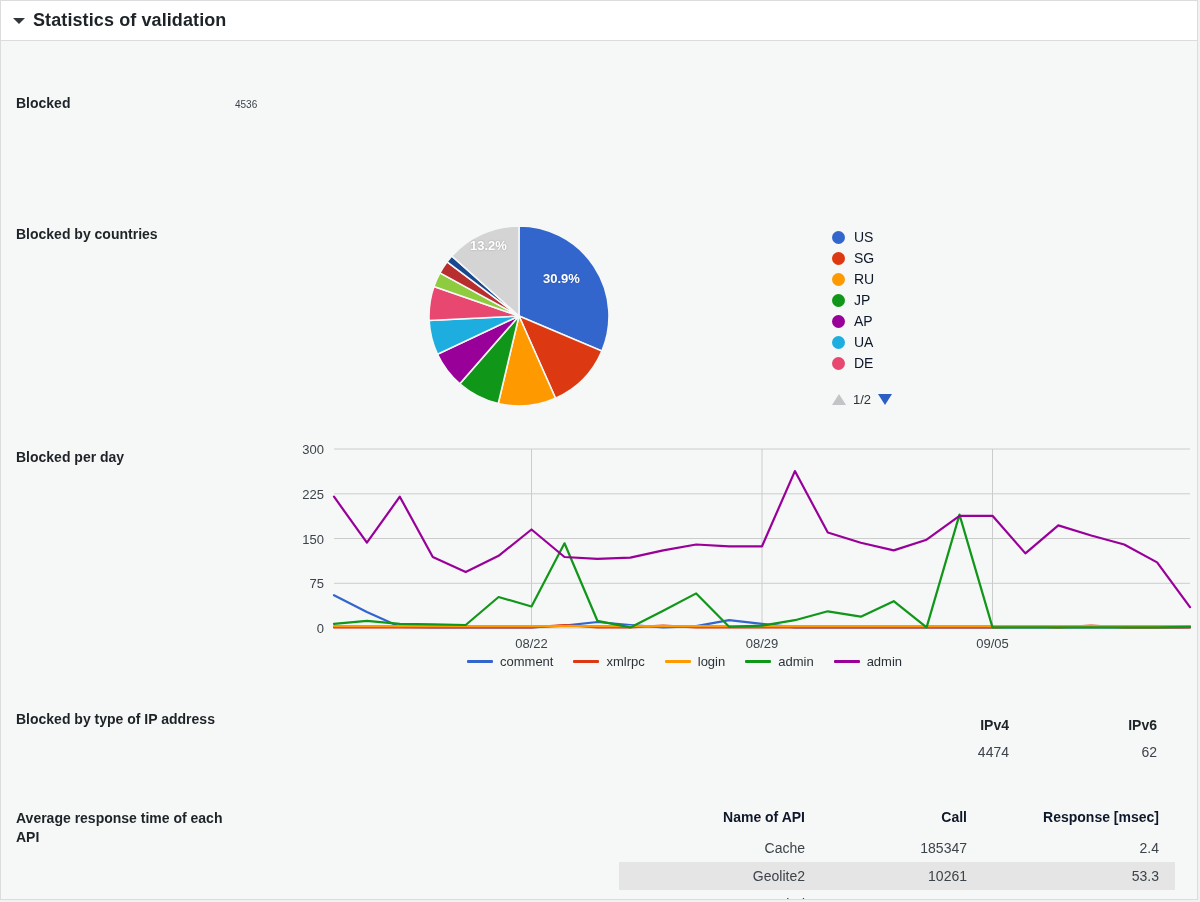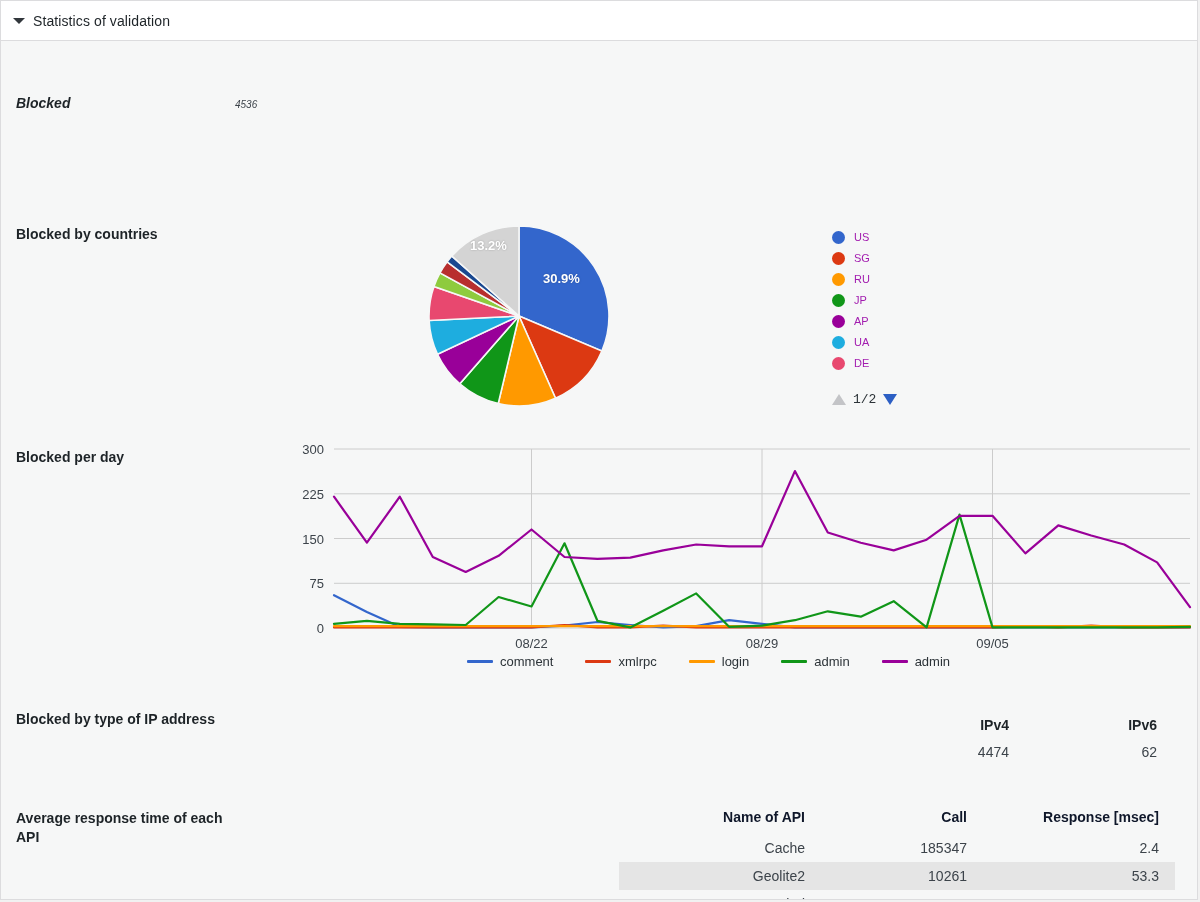--- a/index.html
+++ b/index.html
@@ -38,22 +38,22 @@
   }
   .toggle-tri {
     width: 0; height: 0;
     border-left: 6px solid transparent;
     border-right: 6px solid transparent;
     border-top: 6px solid #32373c;
     margin-right: 8px;
     flex: none;
   }
   .panel-title {
-    font-size: 14px;
-    font-weight: 400;
+    font-size: 18px;
+    font-weight: 700;
     color: #1d2327;
     letter-spacing: .1px;
   }
 
   
   .rows { position: relative; }
   .row {
     position: relative;
     display: flex;
   }
@@ -66,21 +66,21 @@
     font-weight: bold;
     color: #1d2327;
     line-height: 1.35;
   }
   .row-body {
     flex: 1;
     position: relative;
   }
 
   
-  .r-blocked { padding-top: 53px; font-style: italic; }
+  .r-blocked { padding-top: 53px; }
   .blocked-value { font-size: 10px; color: #3c434a; }
 
   
   .r-countries { padding-top: 112px; height: 212px; }
   .pie-wrap {
     position: absolute;
     left: 192px;
     top: -1px;
     width: 184px;
     height: 184px;
@@ -107,30 +107,29 @@
     align-items: center;
     height: 21px;
     cursor: pointer;
   }
   .legend-dot {
     width: 13px; height: 13px;
     border-radius: 50%;
     margin-right: 9px;
     flex: none;
   }
-  .legend-text { font-size: 11px; color: #a21caf; }
+  .legend-text { font-size: 14px; color: #0f172a; }
 
   .pager {
     position: absolute;
     left: 597px;
     top: 167px;
     display: flex;
     align-items: center;
     gap: 7px;
-    font-family: Liberation Mono, monospace;
   }
   .pager-up {
     width: 0; height: 0;
     border-left: 7px solid transparent;
     border-right: 7px solid transparent;
     border-bottom: 11px solid #c3c4c7;
     cursor: pointer;
   }
   .pager-down {
     width: 0; height: 0;
@@ -149,21 +148,21 @@
     top: -5px;
     width: 911px;
     height: 240px;
   }
   .lc-legend {
     position: absolute;
     left: 232px;
     top: 206px;
     display: flex;
     align-items: center;
-    gap: 32px;
+    gap: 20px;
   }
   .lc-legend-item {
     display: flex;
     align-items: center;
     gap: 7px;
     cursor: pointer;
   }
   .lc-swatch {
     width: 26px;
     height: 3px;

